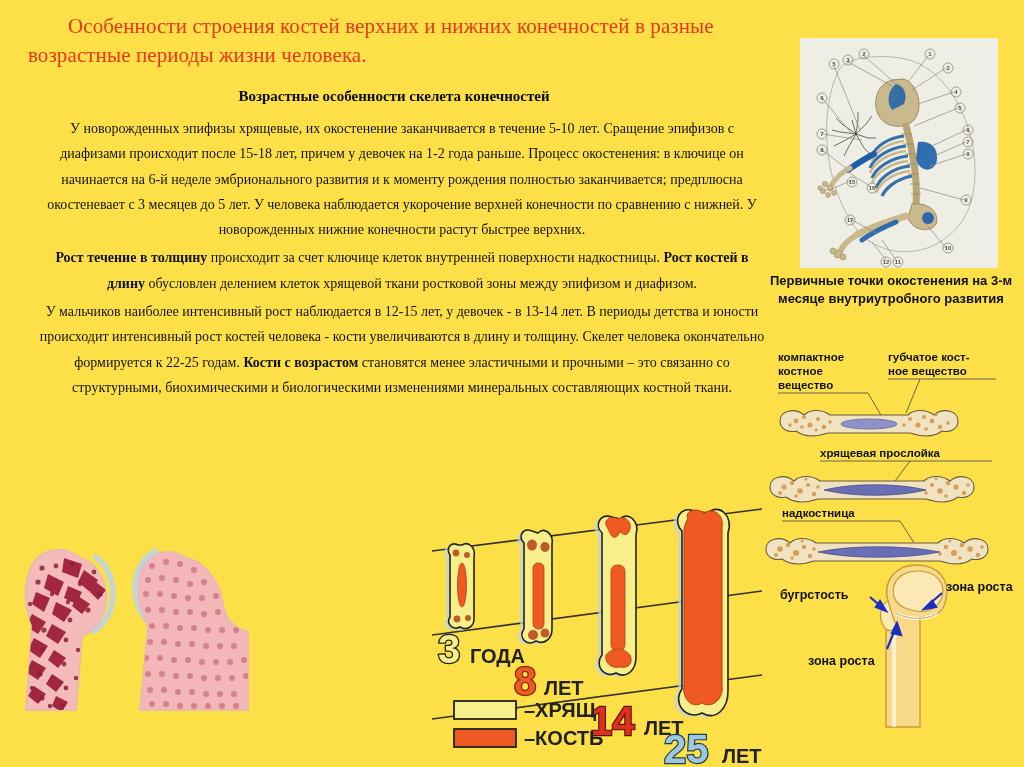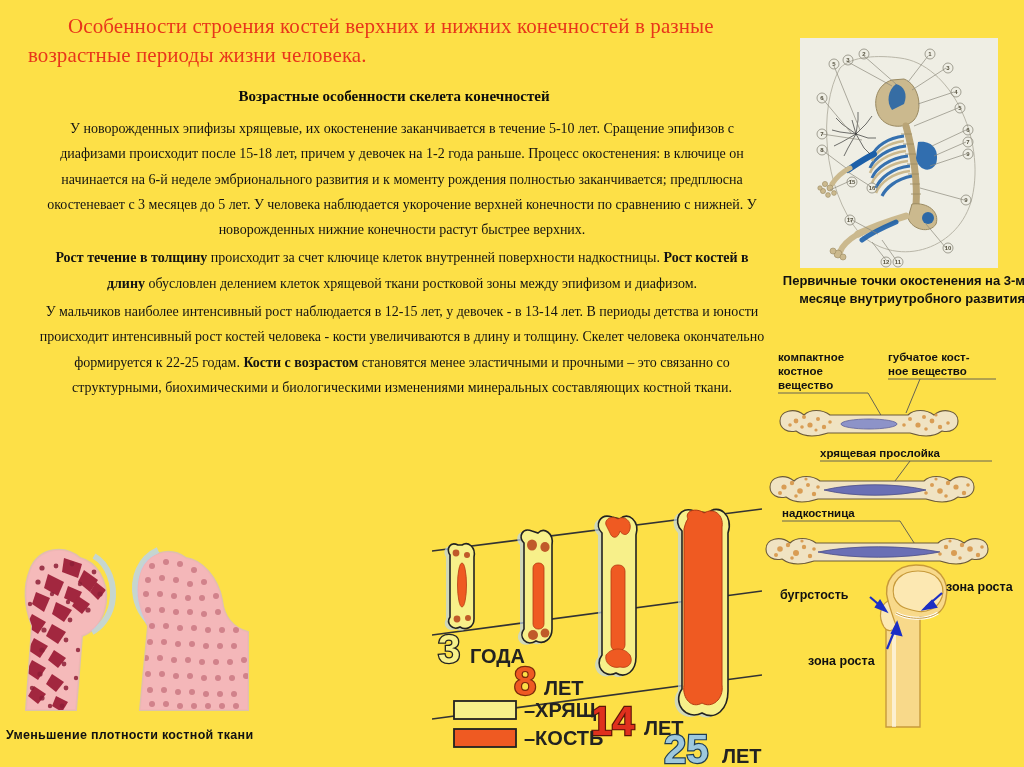--- a/index.html
+++ b/index.html
@@ -27,21 +27,21 @@
   }
   .para b{font-weight:bold;}
 
   
   .embryo-box{
     position:absolute;left:800px;top:38px;width:198px;height:230px;
     background:#efeee4;overflow:hidden;
   }
   .cap-embryo{
     position:absolute;left:757px;top:272px;width:268px;
-    text-align:right;font-family:"Liberation Sans", sans-serif;
+    text-align:center;font-family:"Liberation Sans", sans-serif;
     font-weight:bold;font-size:13px;line-height:17.5px;color:#111;
   }
 
   .bones-box{position:absolute;left:760px;top:345px;width:262px;height:235px;}
   .growth-box{position:absolute;left:770px;top:557px;width:250px;height:175px;}
 
   
   .femur-box{position:absolute;left:8px;top:540px;width:250px;height:185px;}
   .cap-femur{
     position:absolute;left:6px;top:728px;width:330px;
@@ -490,21 +490,20 @@
             <circle cx="172" cy="166" r="3"></circle>
             <circle cx="186" cy="166" r="3"></circle>
           <circle cx="200" cy="166" r="3"></circle>
             <circle cx="214" cy="166" r="3"></circle>
             <circle cx="228" cy="166" r="3"></circle>
         </g>
       </g>
     </svg>
   </div>
 
-  <div class="cap-femur">Уменьшение плотности костной ткани</div>
 
   <div class="stages-box">
     <svg width="330" height="262" viewBox="0 0 330 262">
 
       <g stroke="#333" stroke-width="1.6" fill="none">
         <line x1="0" y1="46" x2="330" y2="4"></line>
         <line x1="0" y1="130" x2="330" y2="86"></line>
         <line x1="0" y1="214" x2="330" y2="170"></line>
       </g>
 

